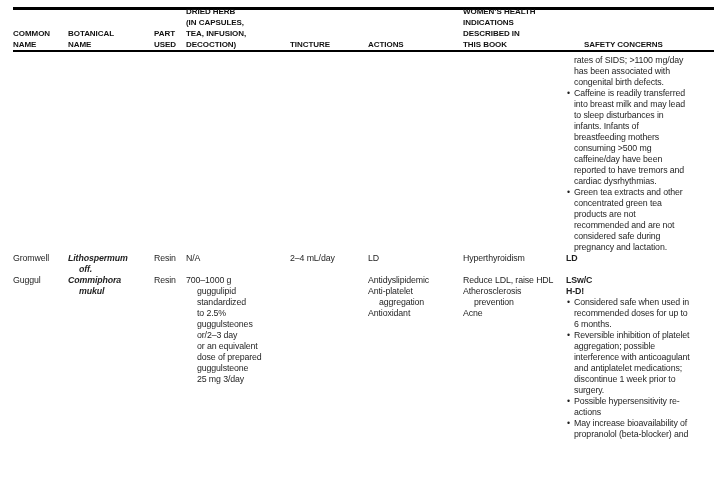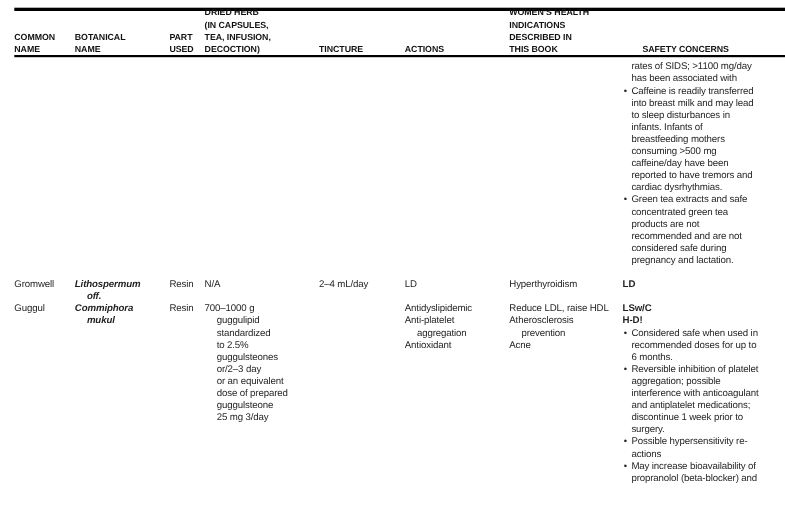--- a/index.html
+++ b/index.html
@@ -100,33 +100,36 @@
       </div>
     </div>
   <div id="body">
       <div class="cell col-safety r-carry">
         <div class="s-item s-cont">
           <div class="ln">rates of SIDS; &gt;1100 mg/day</div>
         </div>
         <div class="s-item s-cont">
           <div class="ln">has been associated with</div>
         </div>
+        <div class="s-item s-cont">
+          <div class="ln">congenital birth defects.</div>
+        </div>
         <div class="s-item s-bullet">
           <div class="ln">Caffeine is readily transferred</div>
           <div class="ln">into breast milk and may lead</div>
           <div class="ln">to sleep disturbances in</div>
           <div class="ln">infants. Infants of</div>
           <div class="ln">breastfeeding mothers</div>
           <div class="ln">consuming &gt;500 mg</div>
           <div class="ln">caffeine/day have been</div>
           <div class="ln">reported to have tremors and</div>
           <div class="ln">cardiac dysrhythmias.</div>
         </div>
         <div class="s-item s-bullet">
-          <div class="ln">Green tea extracts and safe</div>
+          <div class="ln">Green tea extracts and other</div>
           <div class="ln">concentrated green tea</div>
           <div class="ln">products are not</div>
           <div class="ln">recommended and are not</div>
           <div class="ln">considered safe during</div>
           <div class="ln">pregnancy and lactation.</div>
         </div>
       </div>
       <div class="cell col-common r-0">
         <div class="ln">Gromwell</div>
       </div>

